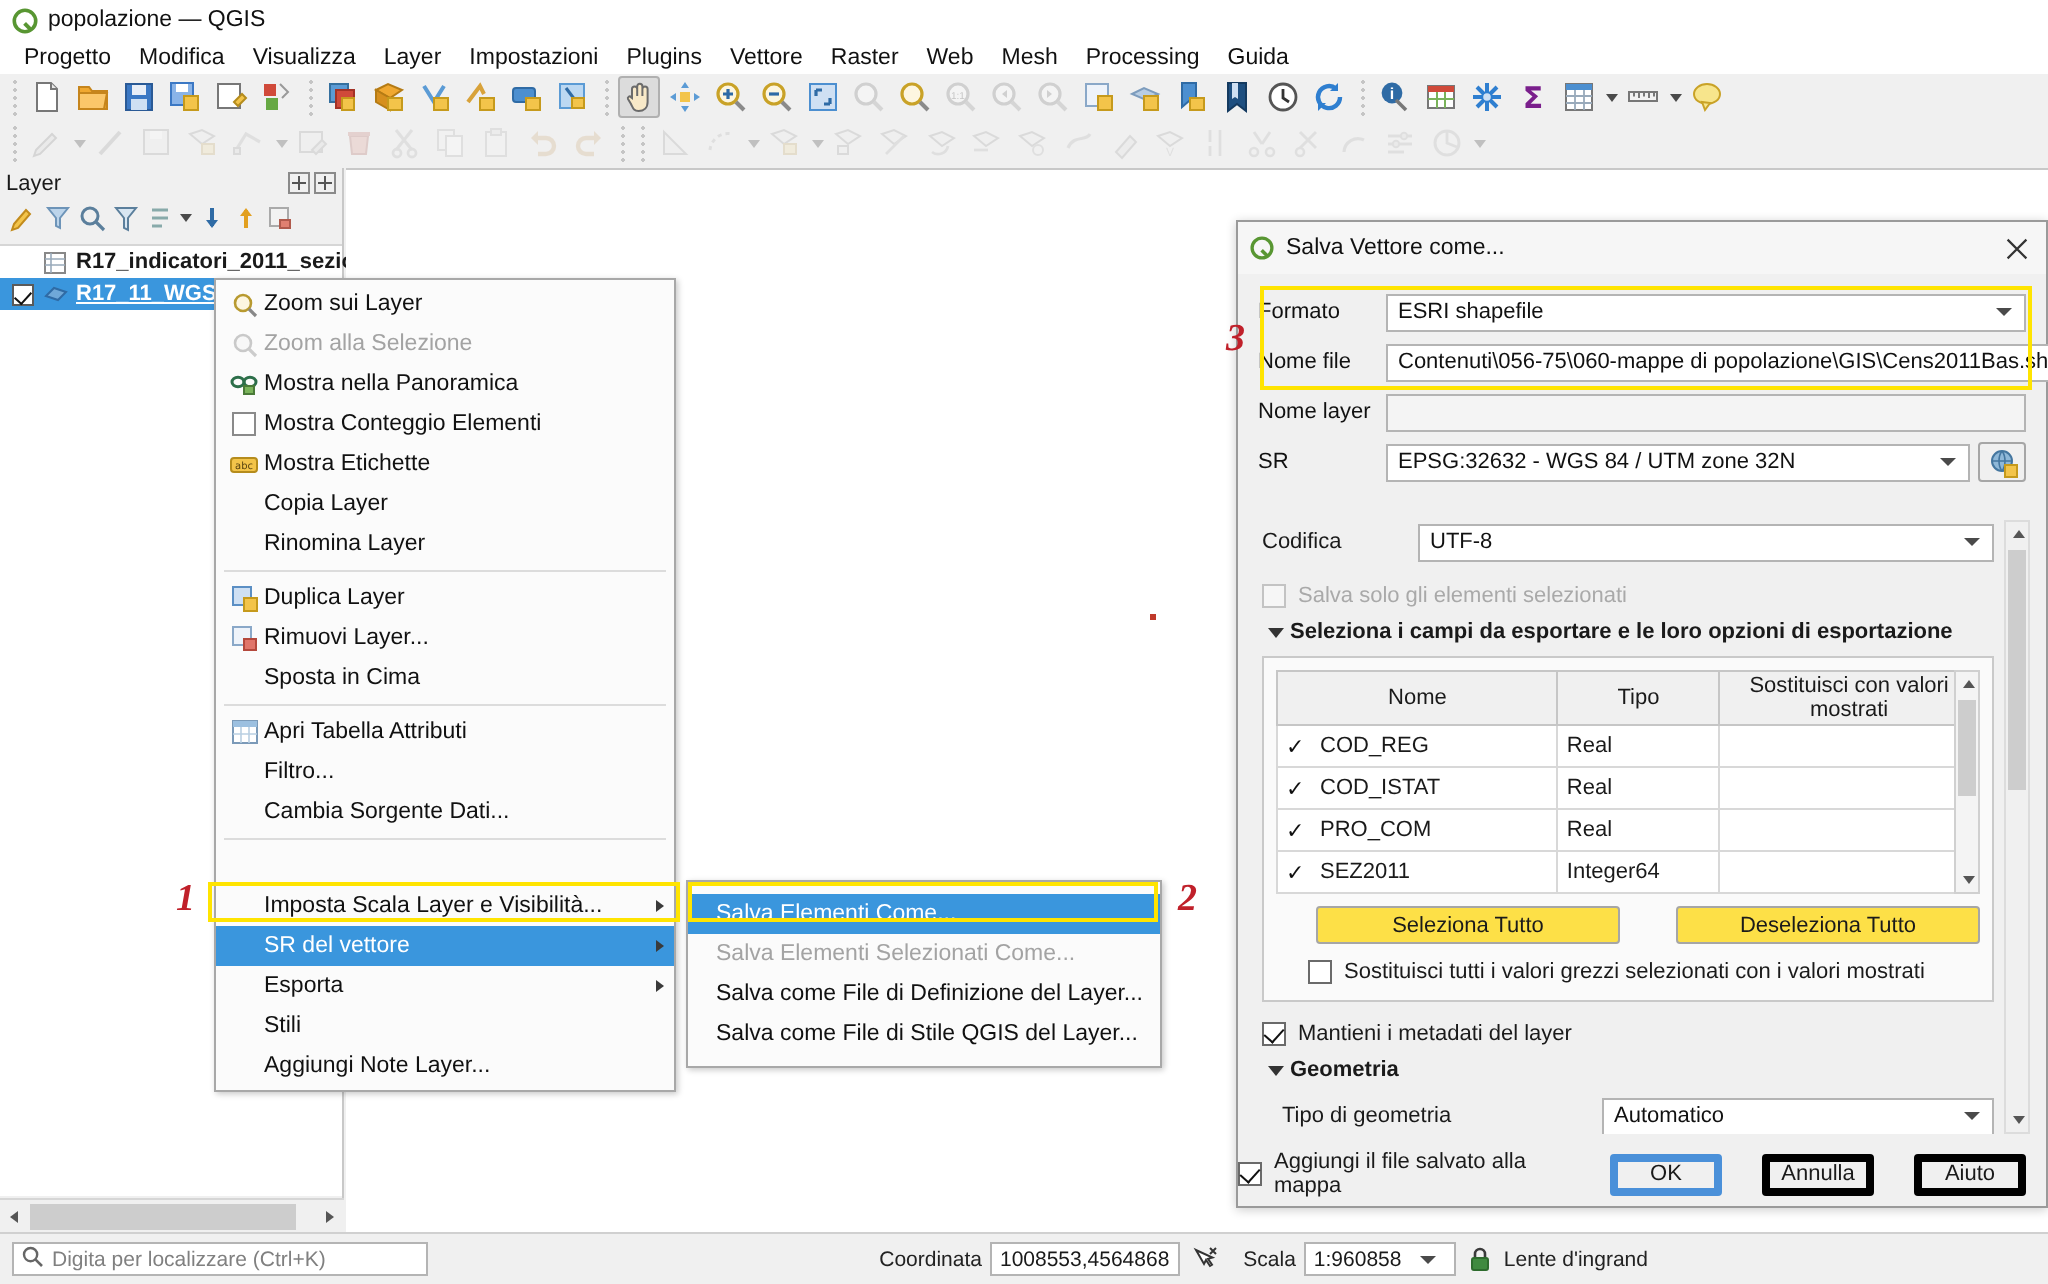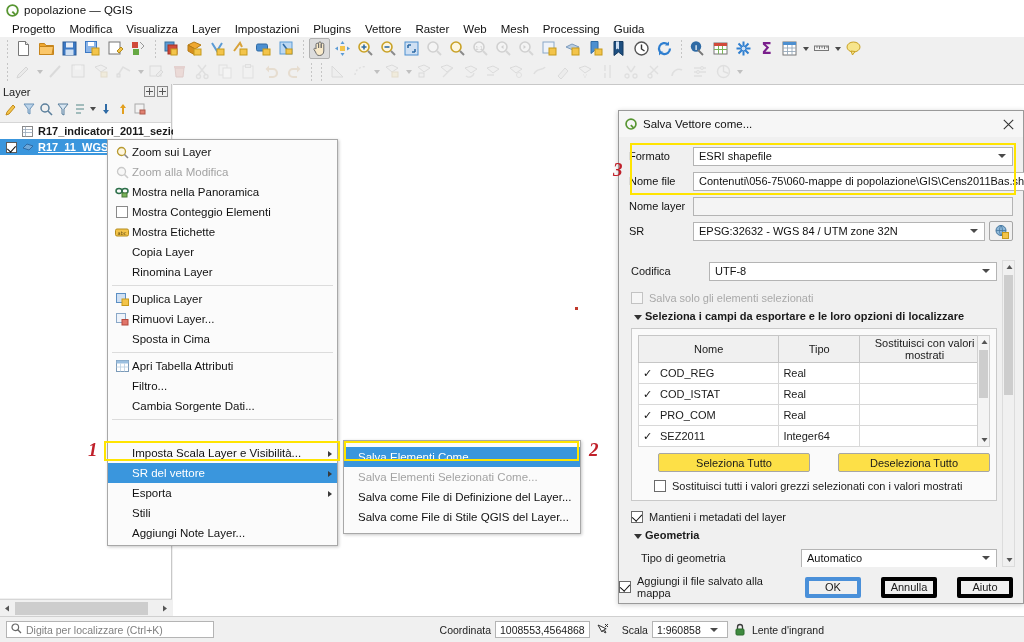--- a/index.html
+++ b/index.html
@@ -744,21 +744,21 @@
       </span>
       <span class="mi-lbl">Zoom sui Layer</span>
     </div>
     <div class="mi dis">
       <span class="mi-ico">
         <svg width="13" height="13" viewBox="0 0 13 13">
             <circle cx="5.5" cy="5.5" r="4" fill="#f7f7f7" stroke="#c9c9c9" stroke-width="1.3"></circle>
             <path d="M8.5 8.5l3.5 3.5" stroke="#ccc" stroke-width="1.6"></path>
           </svg>
       </span>
-      <span class="mi-lbl">Zoom alla Modifica</span>
+      <span class="mi-lbl">Zoom alla Selezione</span>
     </div>
     <div class="mi">
       <span class="mi-ico">
         <svg width="14" height="12" viewBox="0 0 14 12">
             <ellipse cx="4" cy="5" rx="3" ry="2.4" fill="none" stroke="#2d6f4a" stroke-width="1.5"></ellipse>
             <ellipse cx="10" cy="5" rx="3" ry="2.4" fill="none" stroke="#2d6f4a" stroke-width="1.5"></ellipse>
             <rect x="7" y="7" width="5" height="4" fill="#7ab35a" stroke="#4a7a38"></rect>
           </svg>
       </span>
       <span class="mi-lbl">Mostra nella Panoramica</span>
@@ -951,21 +951,21 @@
             </div>
           </div>
 
           <div class="chkline dis">
             <span class="cbx dis"></span>
             <span>Salva solo gli elementi selezionati</span>
           </div>
 
           <div class="grouphdr">
             <span class="tri"></span>
-            <span>Seleziona i campi da esportare e le loro opzioni di localizzare</span>
+            <span>Seleziona i campi da esportare e le loro opzioni di esportazione</span>
           </div>
 
           <div class="fieldbox">
             <div class="tbl-wrap">
               <table class="table">
                 <thead>
                   <tr>
                     <th style="width:40%">Nome</th>
                     <th style="width:23%">Tipo</th>
                     <th style="width:37%">Sostituisci con valori mostrati</th>

